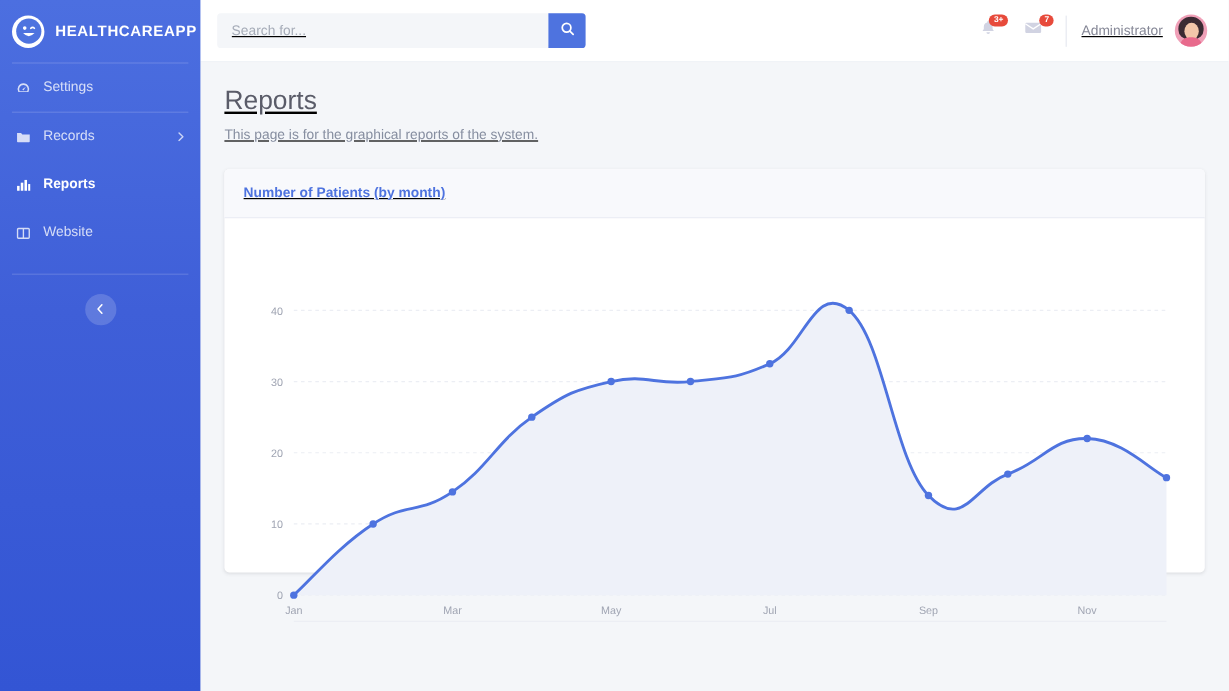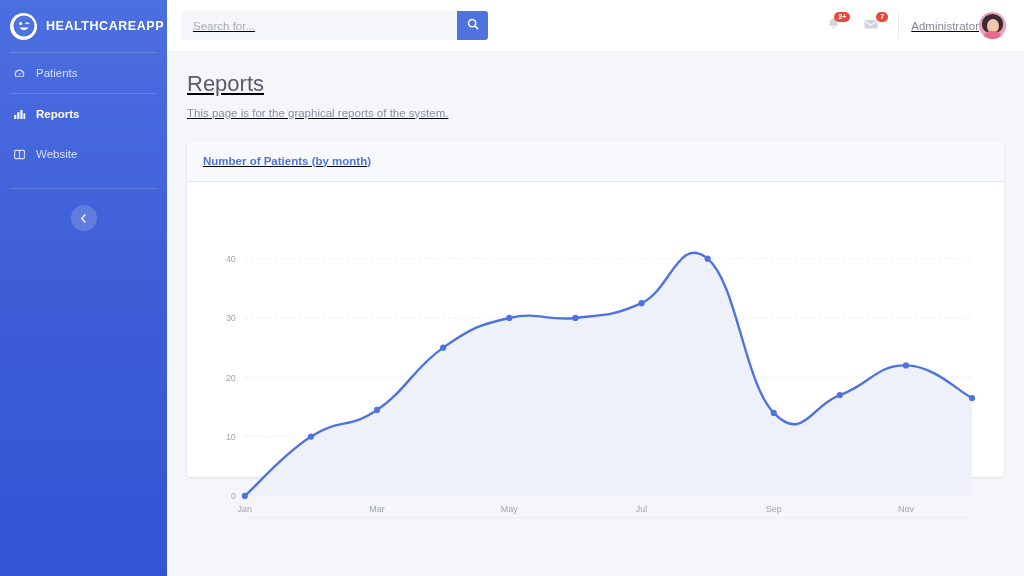--- a/index.html
+++ b/index.html
@@ -86,21 +86,21 @@
   .icon-btn {
     position: relative; width: 38px; height: 38px; cursor: pointer;
     display: flex; align-items: center; justify-content: center;
   }
   .badge {
     position: absolute; top: 5px; right: 2px;
     background: #e74a3b; color: #fff; font-size: 7px; font-weight: 700;
     border-radius: 7px; padding: 1.5px 4px; line-height: 1;
   }
   .vsep { width: 1px; height: 26px; background: #e6e9f0; margin: 0 12px 0 8px; }
-  .user { display: flex; align-items: center; gap: 0; cursor: pointer; }
+  .user { display: flex; align-items: center; gap: 10px; cursor: pointer; }
   .user-name { font-size: 11.5px; color: #858796; }
   .avatar {
     width: 27px; height: 27px; border-radius: 50%; overflow: hidden;
     background: #f0a0b8; position: relative;
   }
   .avatar .hair {
     position:absolute; left:3px; top:2px; width:21px; height:19px;
     border-radius: 50% 50% 42% 42%; background:#3b2b33;
   }
   .avatar .face {
@@ -160,26 +160,39 @@
 
     <div class="side-div"></div>
 
     <div class="nav-item">
       <span class="nav-ico">
         <svg width="13" height="13" viewBox="0 0 16 16" fill="#fff">
           <path d="M8 3a6 6 0 0 0-5.2 9h10.4A6 6 0 0 0 8 3zm0 1.6a4.4 4.4 0 0 1 3.9 6.4H4.1A4.4 4.4 0 0 1 8 4.6z"></path>
           <path d="M8 10.3 10.6 6.6 6.9 9.1z"></path>
         </svg>
       </span>
-      <span>Patients</span>
+      <span>Settings</span>
     </div>
 
     <div class="side-div"></div>
 
 
+    <div class="nav-item">
+      <span class="nav-ico">
+        <svg width="13" height="13" viewBox="0 0 16 16" fill="#fff">
+          <path d="M1.5 3.4h4.1l1.3 1.5h7.6v7.3a.8.8 0 0 1-.8.8H2.3a.8.8 0 0 1-.8-.8z"></path>
+        </svg>
+      </span>
+      <span>Records</span>
+      <span class="nav-chev">
+        <svg width="8" height="8" viewBox="0 0 8 8">
+            <path d="M2.2 .9 5.4 4 2.2 7.1" stroke="#fff" stroke-width="1.2" fill="none" stroke-linecap="round" stroke-linejoin="round"></path>
+          </svg>
+      </span>
+    </div>
 
     <div class="nav-item active">
       <span class="nav-ico">
         <svg width="13" height="13" viewBox="0 0 16 16" fill="#fff">
           <rect x="1.5" y="8.5" width="2.6" height="5"></rect>
           <rect x="5.3" y="5.2" width="2.6" height="8.3"></rect>
           <rect x="9.1" y="2.4" width="2.6" height="11.1"></rect>
           <rect x="12.9" y="6.6" width="2.1" height="6.9"></rect>
         </svg>
       </span>

